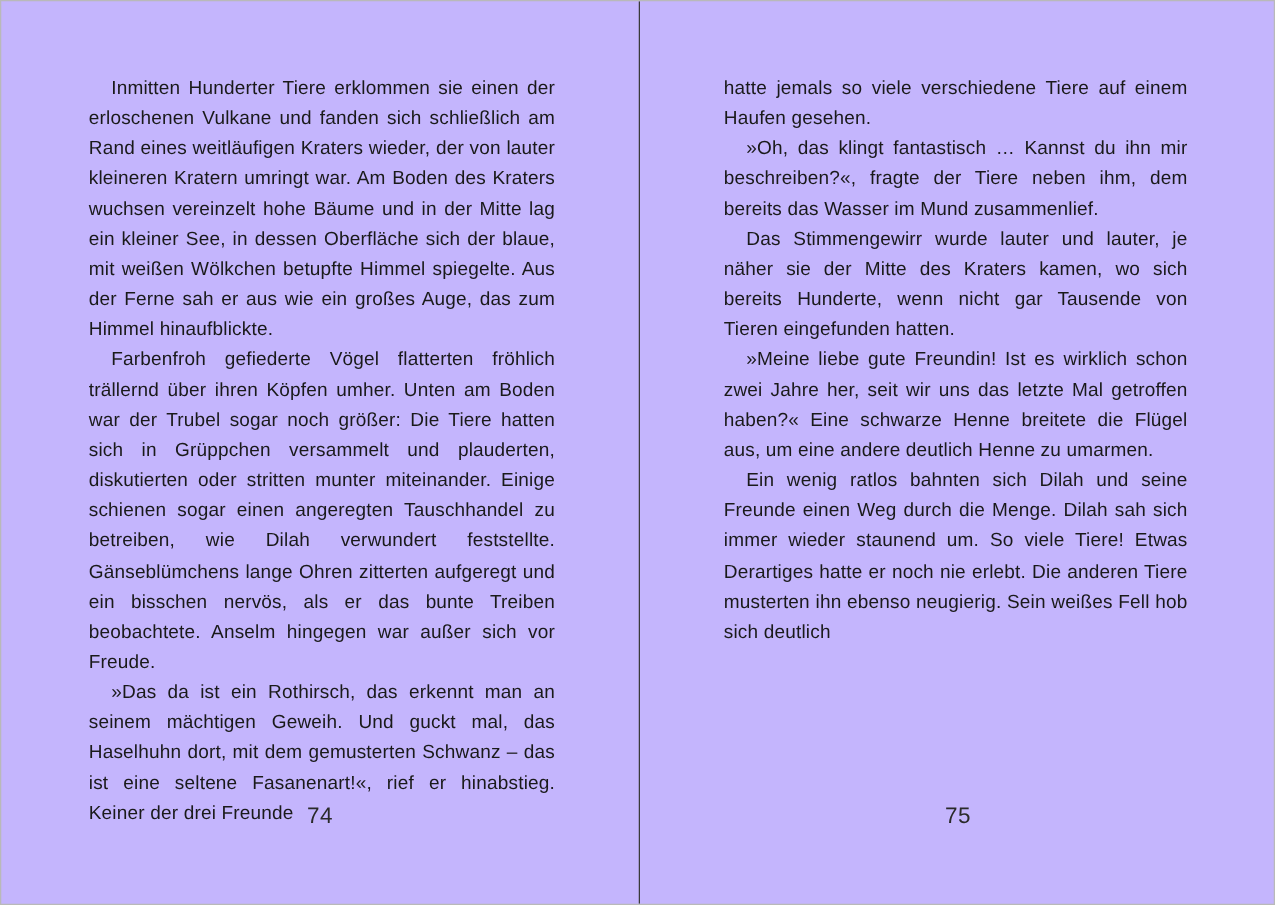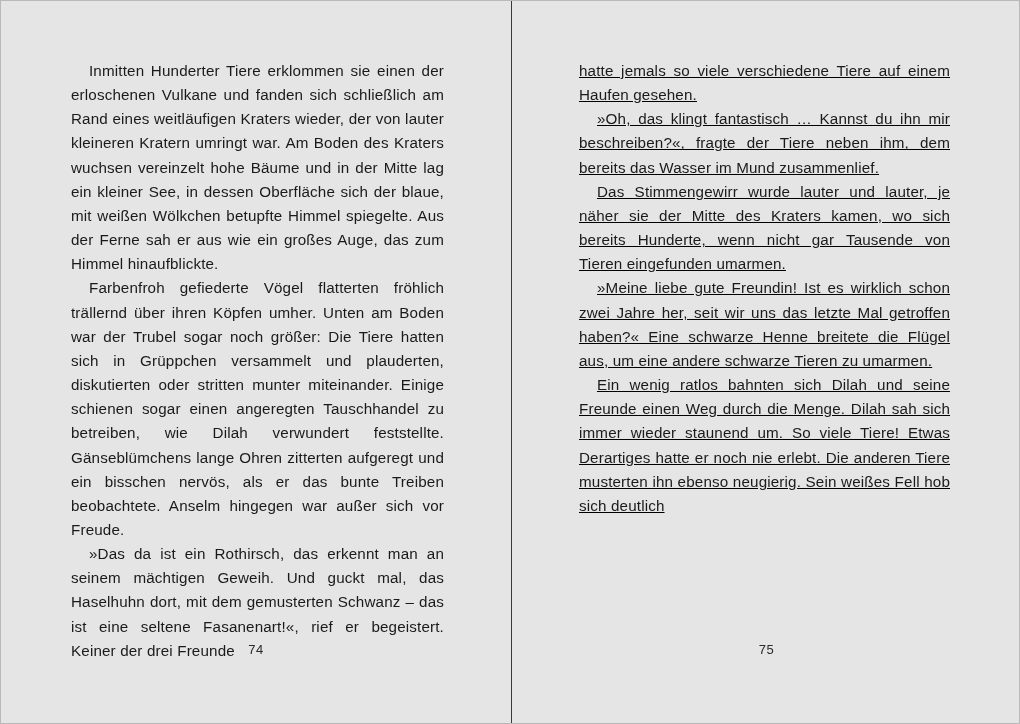--- a/index.html
+++ b/index.html
@@ -6,21 +6,21 @@
   html, body {
     margin: 0;
     padding: 0;
     background: #ffffff;
   }
 
   .spread {
     position: relative;
     width: 1020px;
     height: 724px;
-    background: #e5e5e5;
+    background: #c4b5fd;
     box-sizing: border-box;
     border: 1px solid #b9b9b9;
     overflow: hidden;
     font-family: "Liberation Sans", "DejaVu Sans", sans-serif;
   }
 
   
   .gutter {
     position: absolute;
     top: 0;
@@ -46,21 +46,20 @@
   }
 
   .page-left .textblock {
     left: 70px;
     width: 373px;
   }
 
   .page-right .textblock {
     left: 67px;   
     width: 371px;
-    text-decoration: underline;
   }
 
   .textblock p {
     margin: 0;
     text-align: justify;
     text-justify: inter-word;
     font-size: 15.2px;
     line-height: 24.15px;
     letter-spacing: 0.15px;
     color: #1a1a1a;
@@ -71,48 +70,48 @@
   
   .textblock p.cont {
     text-indent: 0;
   }
 
   .folio {
     position: absolute;
     top: 641px;
     width: 100%;
     text-align: center;
-    font-size: 13px;
+    font-size: 18px;
     letter-spacing: 0.4px;
     color: #2a2a2a;
   }
 
   .page-left .folio  { left: 0; }
   .page-right .folio { left: 0; }
 </style>
 </head>
 <body>
 
 <div class="spread">
 
   <div class="gutter"></div>
 
   <div class="page page-left">
     <div class="textblock">
       <p>Inmitten Hunderter Tiere erklommen sie einen der erloschenen Vulkane und fanden sich schließlich am Rand eines weitläufigen Kraters wieder, der von lauter kleineren Kratern umringt war. Am Boden des Kraters wuchsen vereinzelt hohe Bäume und in der Mitte lag ein kleiner See, in dessen Oberfläche sich der blaue, mit weißen Wölkchen betupfte Himmel spiegelte. Aus der Ferne sah er aus wie ein großes Auge, das zum Himmel hinaufblickte.</p>
       <p>Farbenfroh gefiederte Vögel flatterten fröhlich trällernd über ihren Köpfen umher. Unten am Boden war der Trubel sogar noch größer: Die Tiere hatten sich in Grüppchen versammelt und plauderten, diskutierten oder stritten munter miteinander. Einige schienen sogar einen angeregten Tauschhandel zu betreiben, wie Dilah verwundert feststellte. Gänseblümchens lange Ohren zitterten aufgeregt und ein bisschen nervös, als er das bunte Treiben beobachtete. Anselm hingegen war außer sich vor Freude.</p>
-      <p>»Das da ist ein Rothirsch, das erkennt man an seinem mächtigen Geweih. Und guckt mal, das Haselhuhn dort, mit dem gemusterten Schwanz – das ist eine seltene Fasanenart!«, rief er begeistert. Keiner der drei Freunde</p>
+      <p>»Das da ist ein Rothirsch, das erkennt man an seinem mächtigen Geweih. Und guckt mal, das Haselhuhn dort, mit dem gemusterten Schwanz – das ist eine seltene Fasanenart!«, rief er hinabstieg. Keiner der drei Freunde</p>
     </div>
     <div class="folio">74</div>
   </div>
 
   <div class="page page-right">
     <div class="textblock">
       <p class="cont">hatte jemals so viele verschiedene Tiere auf einem Haufen gesehen.</p>
       <p>»Oh, das klingt fantastisch … Kannst du ihn mir beschreiben?«, fragte der Tiere neben ihm, dem bereits das Wasser im Mund zusammenlief.</p>
-      <p>Das Stimmengewirr wurde lauter und lauter, je näher sie der Mitte des Kraters kamen, wo sich bereits Hunderte, wenn nicht gar Tausende von Tieren eingefunden umarmen.</p>
-      <p>»Meine liebe gute Freundin! Ist es wirklich schon zwei Jahre her, seit wir uns das letzte Mal getroffen haben?« Eine schwarze Henne breitete die Flügel aus, um eine andere schwarze Tieren zu umarmen.</p>
+      <p>Das Stimmengewirr wurde lauter und lauter, je näher sie der Mitte des Kraters kamen, wo sich bereits Hunderte, wenn nicht gar Tausende von Tieren eingefunden hatten.</p>
+      <p>»Meine liebe gute Freundin! Ist es wirklich schon zwei Jahre her, seit wir uns das letzte Mal getroffen haben?« Eine schwarze Henne breitete die Flügel aus, um eine andere deutlich Henne zu umarmen.</p>
       <p>Ein wenig ratlos bahnten sich Dilah und seine Freunde einen Weg durch die Menge. Dilah sah sich immer wieder staunend um. So viele Tiere! Etwas Derartiges hatte er noch nie erlebt. Die anderen Tiere musterten ihn ebenso neugierig. Sein weißes Fell hob sich deutlich</p>
     </div>
     <div class="folio">75</div>
   </div>
 
 </div>
 
 </body></html>

